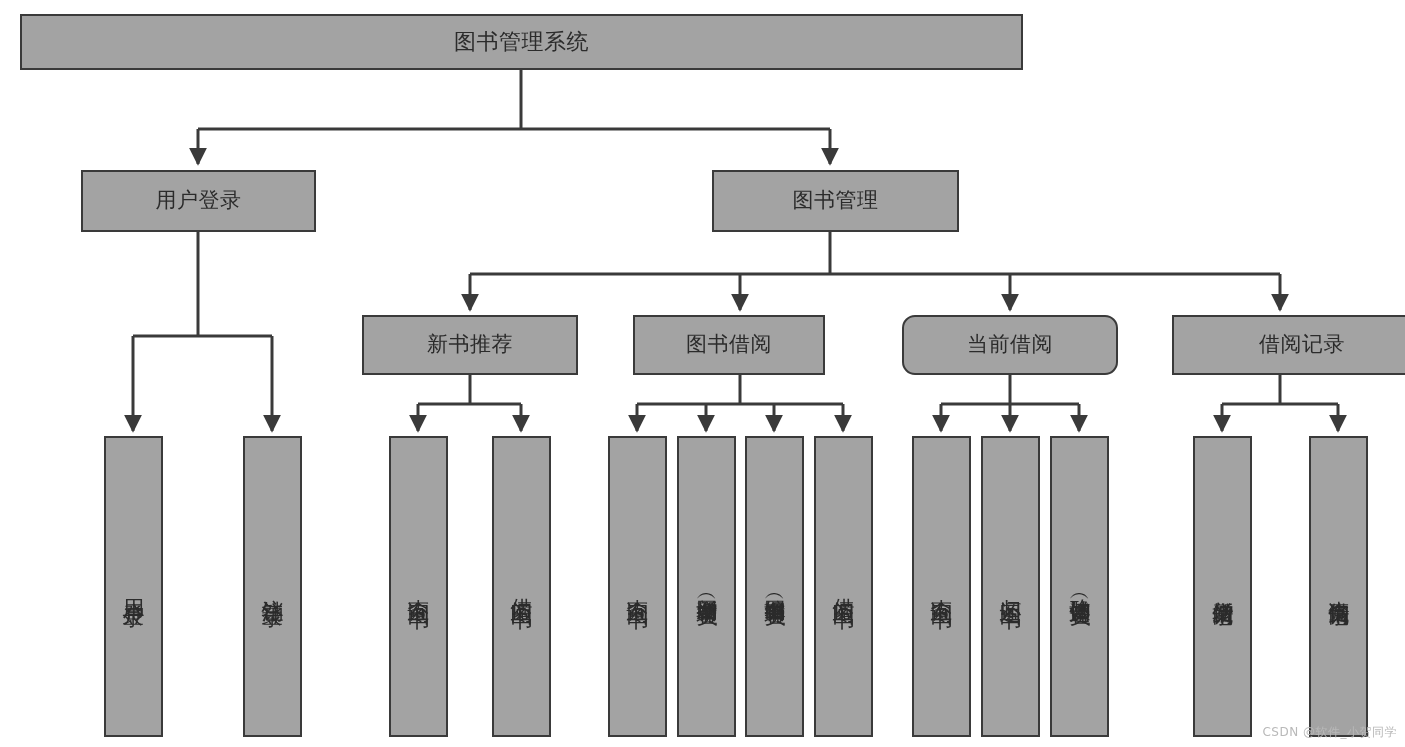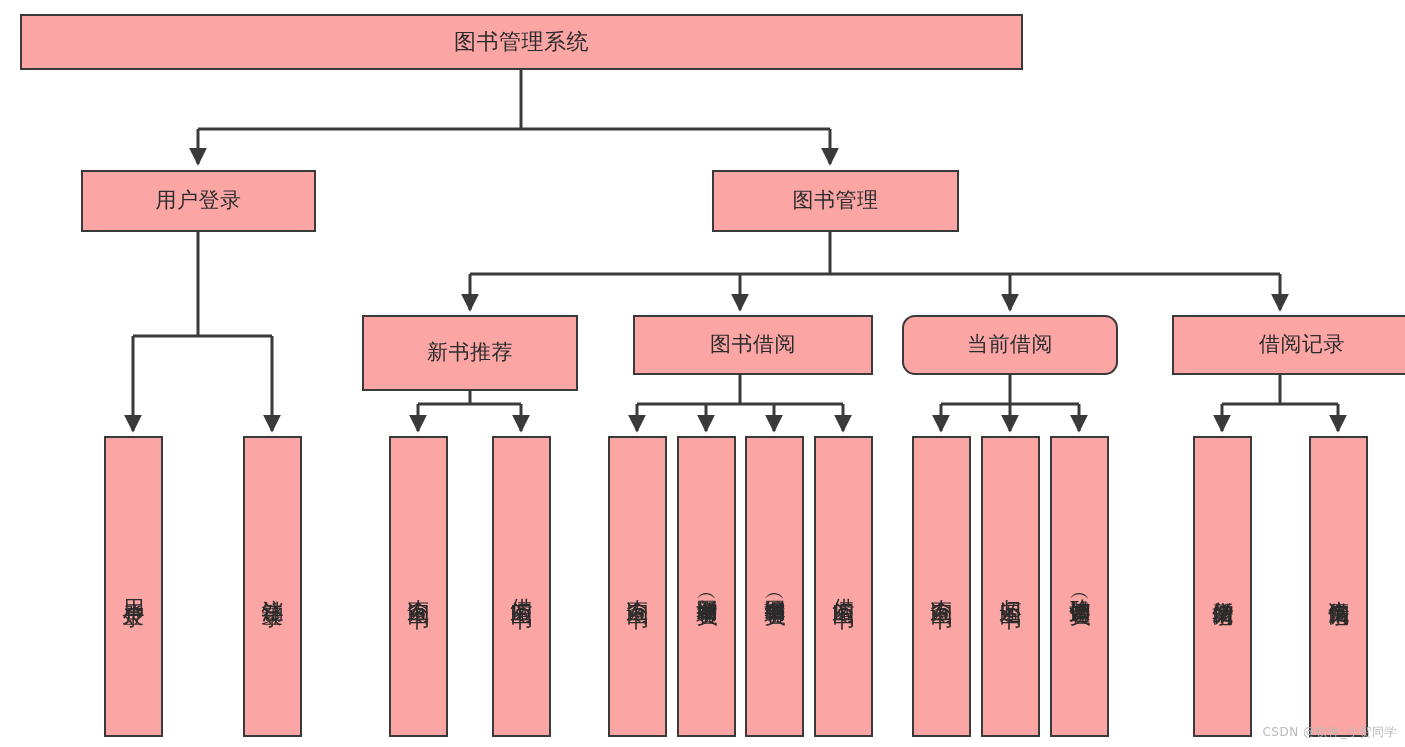--- a/index.html
+++ b/index.html
@@ -23,21 +23,21 @@
   svg.edges {
     position: absolute;
     left: 0;
     top: 0;
     width: 1405px;
     height: 747px;
   }
   .node {
     position: absolute;
     box-sizing: border-box;
-    background: #fca5a5;
+    background: #a3a3a3;
     border: 2.5px solid #3a3a3a;
     display: flex;
     align-items: center;
     justify-content: center;
     overflow: hidden;
   }
   .node .label {
     color: #2b2b2b;
     font-family: "DejaVu Sans", "Liberation Sans", sans-serif;
     white-space: pre;
@@ -135,24 +135,24 @@
     <span class="label">图书管理系统</span>
   </div>
 
   <div class="node horiz" style="left:81px; top:170px; width:235px; height:62px;">
     <span class="label">用户登录</span>
   </div>
   <div class="node horiz" style="left:712px; top:170px; width:247px; height:62px;">
     <span class="label">图书管理</span>
   </div>
 
-  <div class="node horiz" style="left:362px; top:315px; width:216px; height:76px;">
+  <div class="node horiz" style="left:362px; top:315px; width:216px; height:60px;">
     <span class="label">新书推荐</span>
   </div>
-  <div class="node horiz" style="left:633px; top:315px; width:240px; height:60px;">
+  <div class="node horiz" style="left:633px; top:315px; width:192px; height:60px;">
     <span class="label">图书借阅</span>
   </div>
   <div class="node horiz" style="left:902px; top:315px; width:216px; height:60px;border-radius:13px;">
     <span class="label">当前借阅</span>
   </div>
   <div class="node horiz" style="left:1172px; top:315px; width:260px; height:60px;">
     <span class="label">借阅记录</span>
   </div>
 
   <div class="node vert" style="left:104px; top:436px; width:59px; height:301px;">

